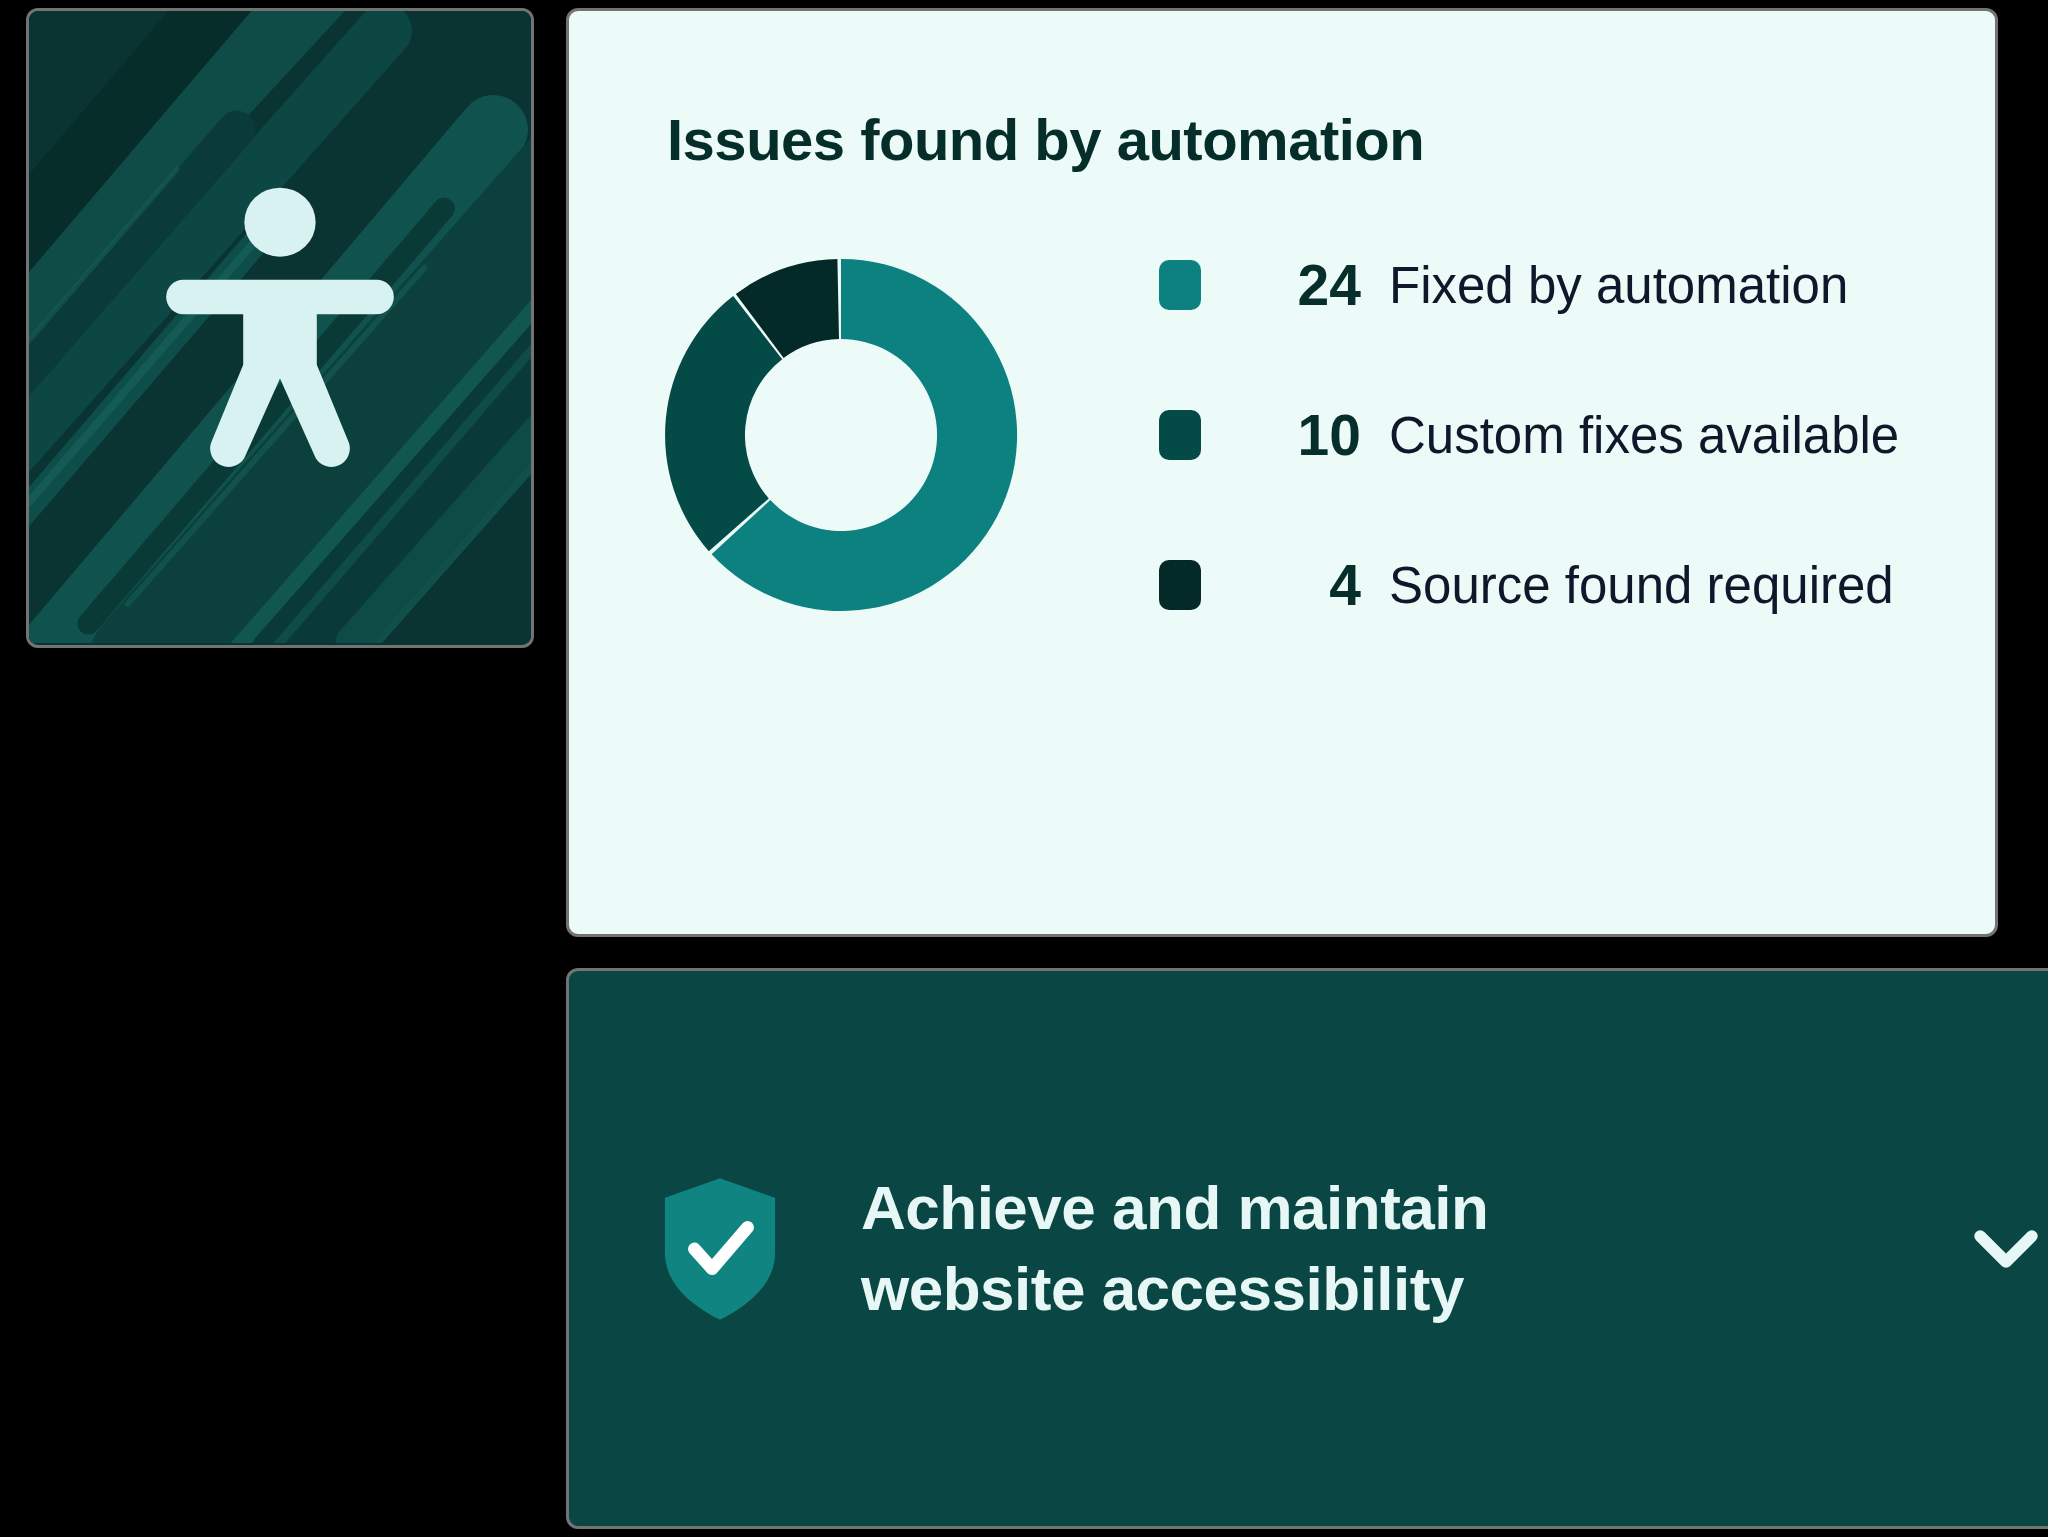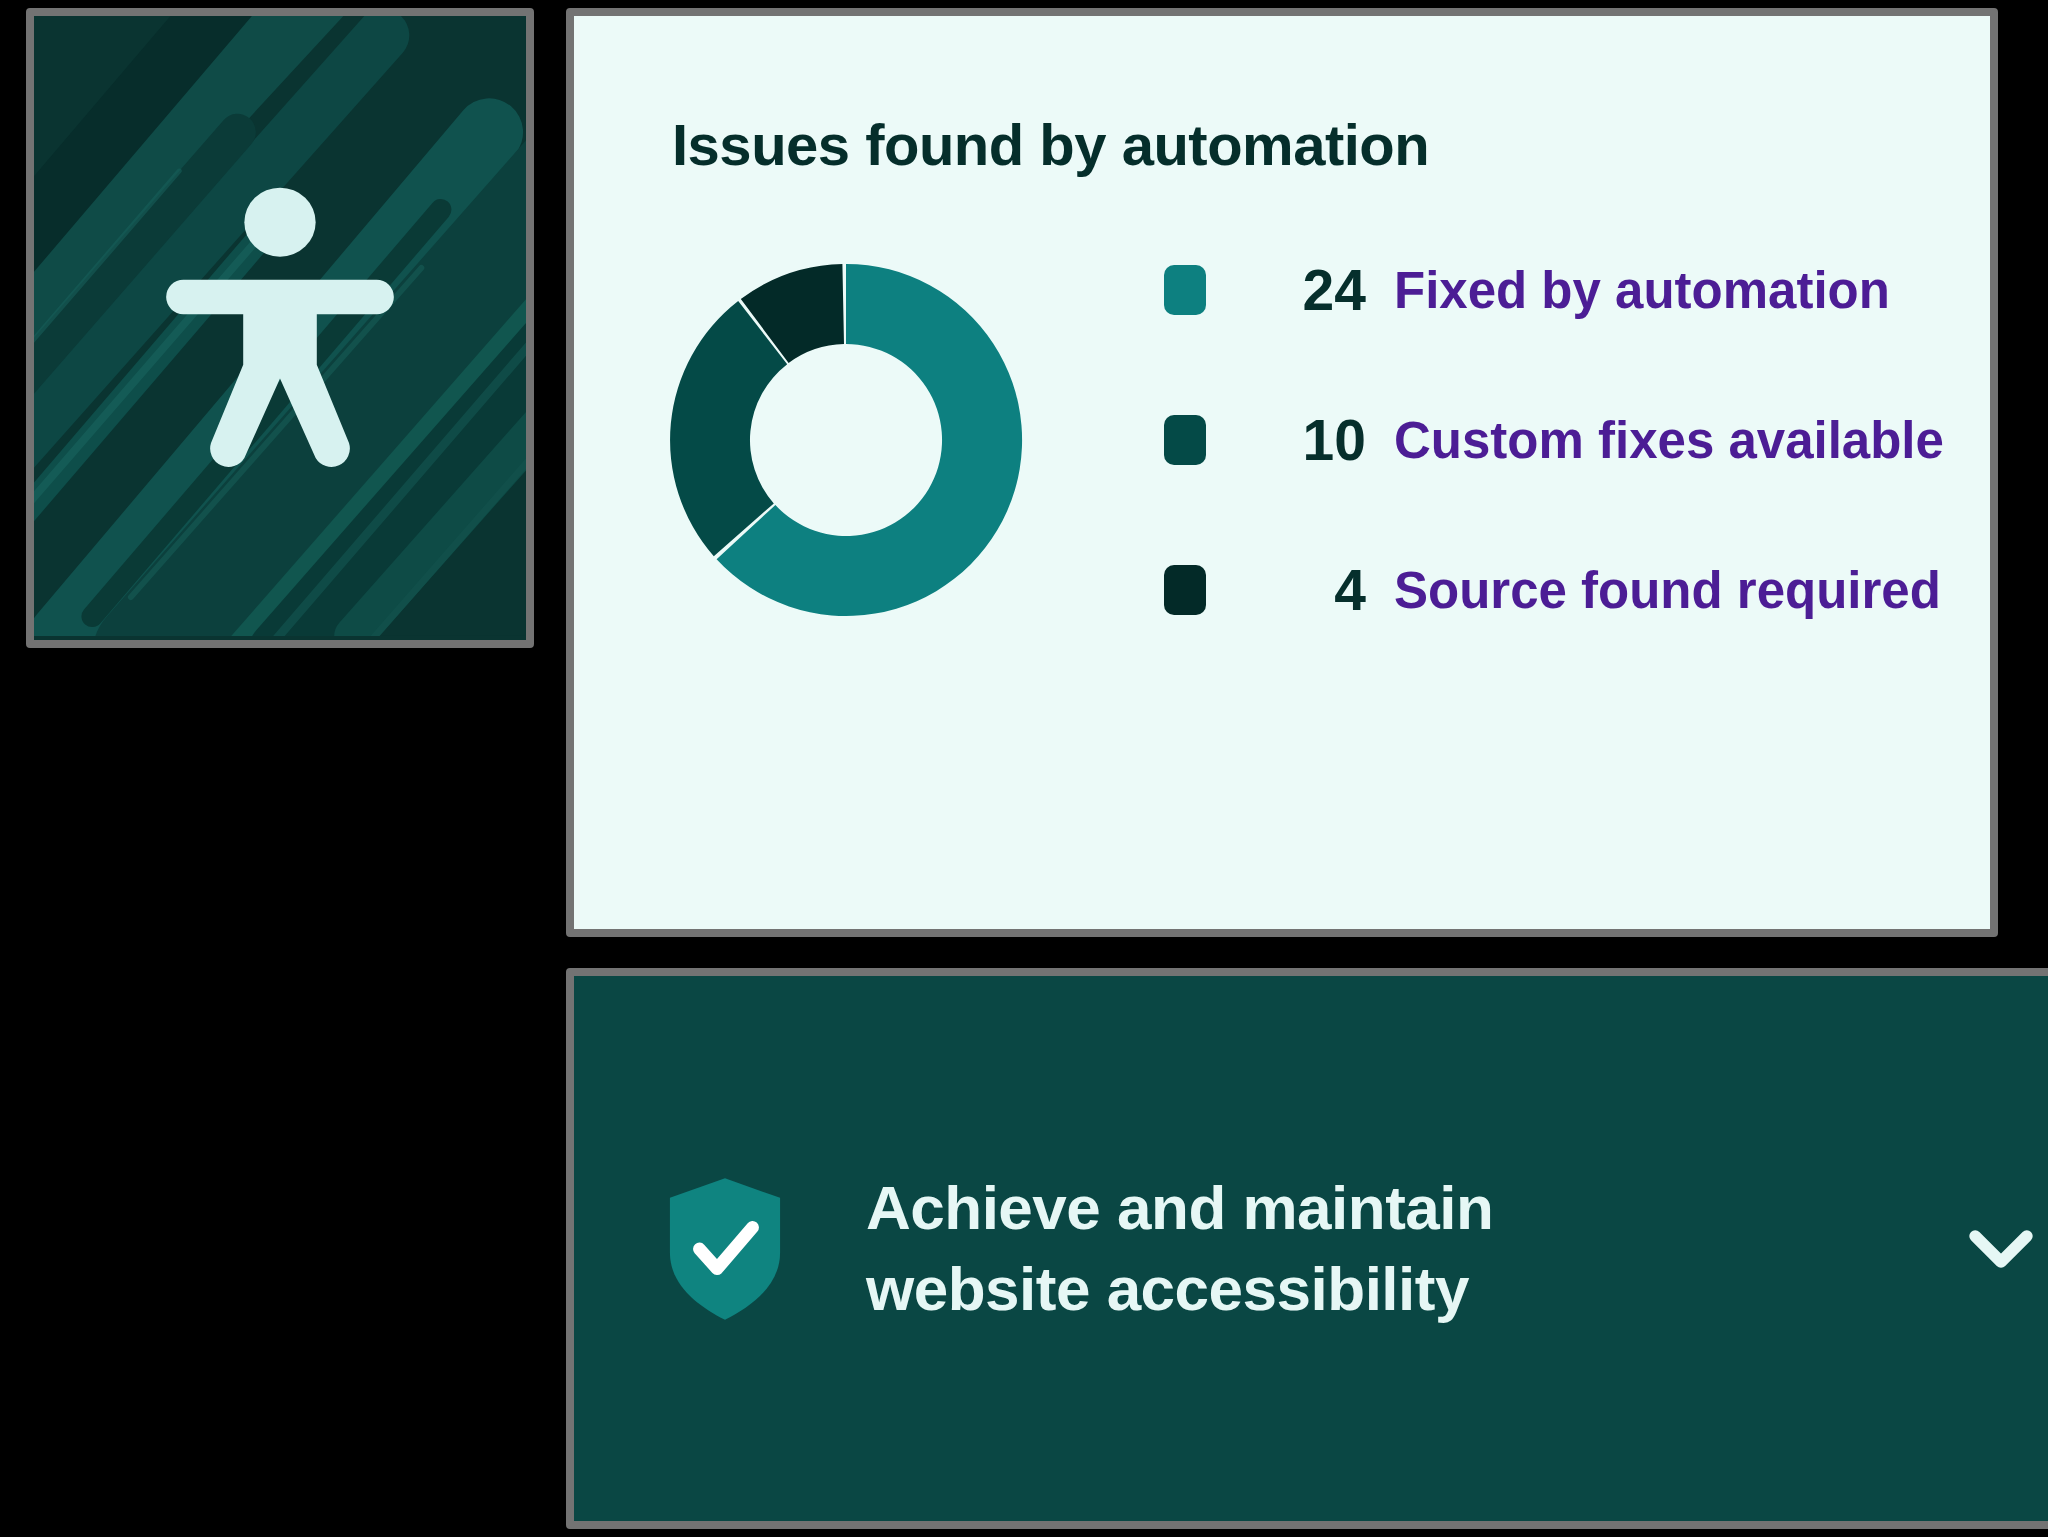--- a/index.html
+++ b/index.html
@@ -6,21 +6,21 @@
   html,body { background:#000; }
   body {
     width:2048px; height:1537px;
     font-family:"Liberation Sans", sans-serif;
     position:relative; overflow:hidden;
   }
 
   .stage { position:absolute; inset:0; }
 
   
-  .card { position:absolute; border-radius:4px; border:8px solid #737373; }
+  .card { position:absolute; border-radius:12px; border:3px solid #737373; }
 
   
   #icon-card {
     left:26px; top:8px; width:508px; height:640px;
     background:#0a3431;
     overflow:hidden;
     display:flex; align-items:center; justify-content:center;
   }
   #icon-card .texture { position:absolute; inset:0; }
   .a11y-icon { position:relative; width:230px; height:290px; z-index:2; }
@@ -65,21 +65,21 @@
   #legend { margin-left:118px; display:flex; flex-direction:column; gap:84px; }
   .legend-row { display:flex; align-items:center; }
   .legend-swatch {
     width:42px; height:50px; border-radius:10px; flex:none;
   }
   .legend-value {
     width:108px; text-align:right; margin-left:52px;
     color:#062f2c; font-size:57px; font-weight:700;
   }
   .legend-label {
-    margin-left:28px; color:#4c1d95; font-size:51px; font-weight:700;
+    margin-left:28px; color:#0f172a; font-size:51px; font-weight:400;
     white-space:nowrap;
   }
 
   
   #banner-card {
     left:566px; top:968px; width:1548px; height:561px;
     background:#0a4744;
     display:flex; align-items:center;
     padding:0 62px 0 92px;
   }

